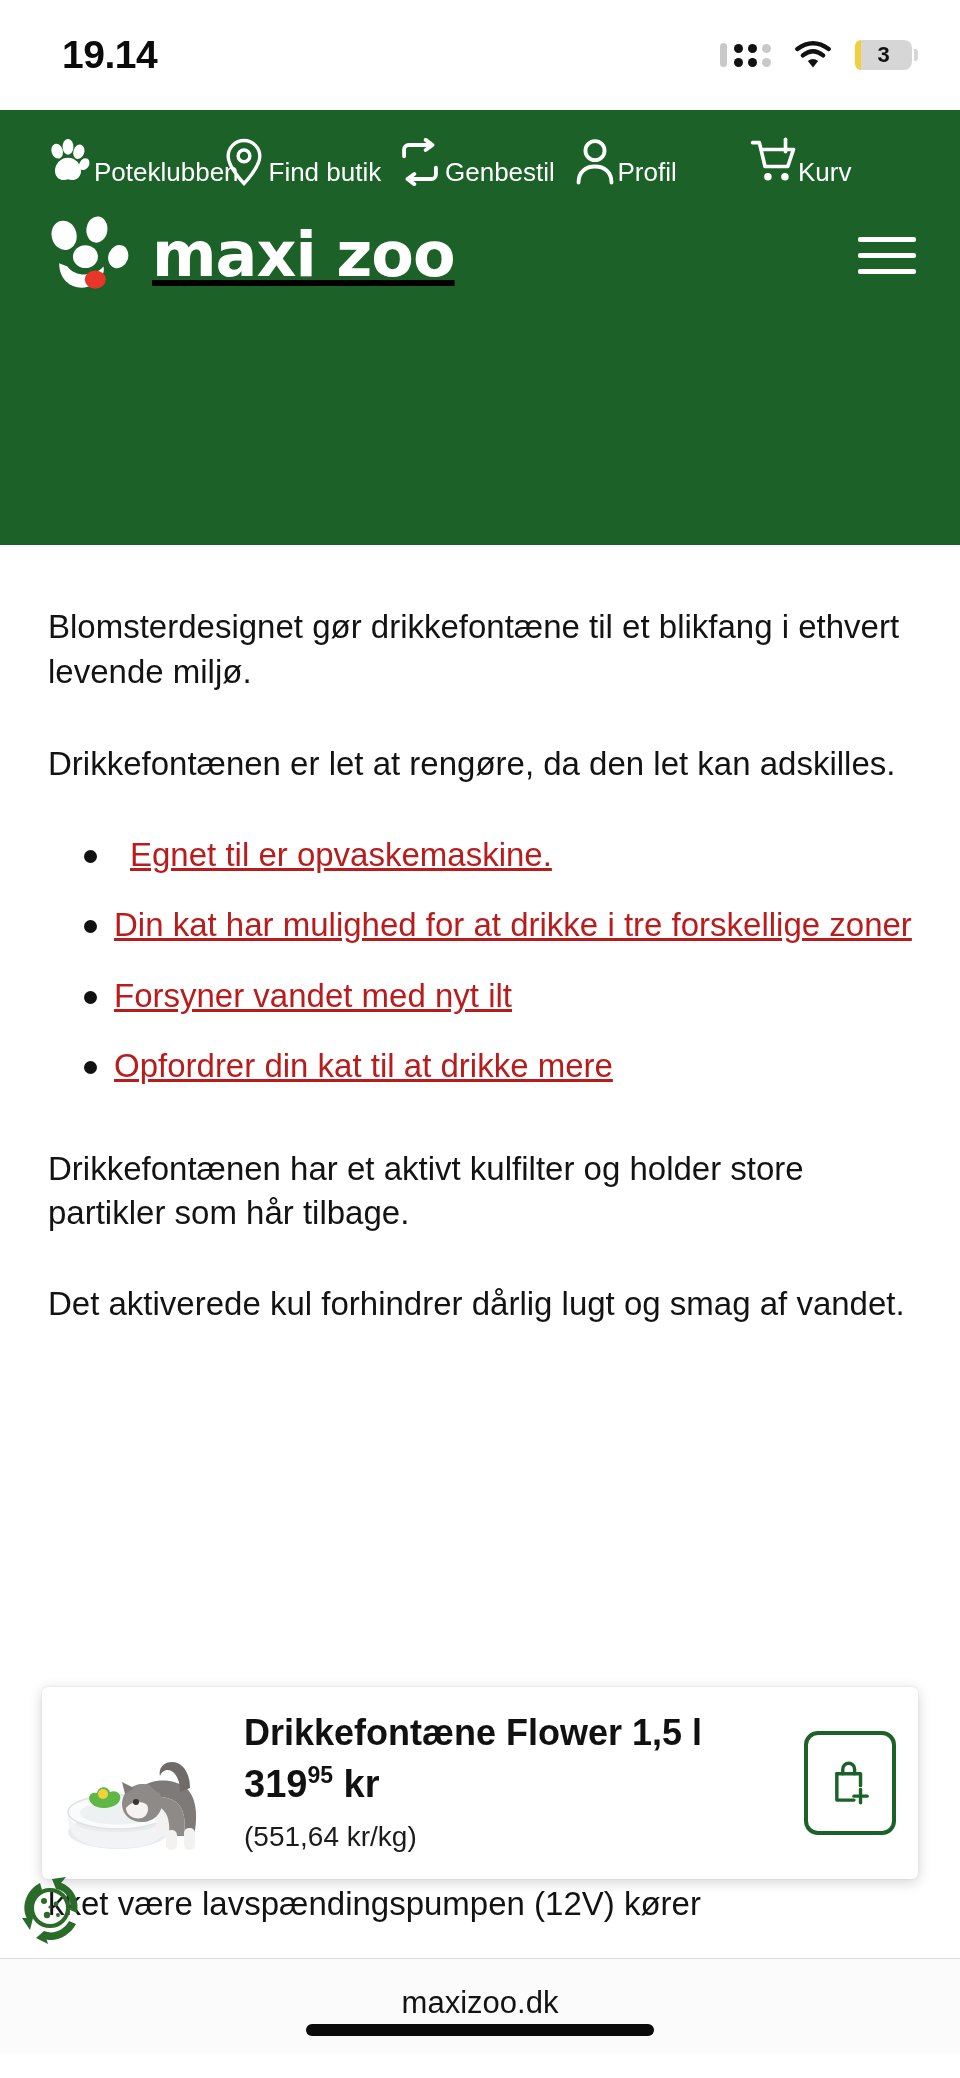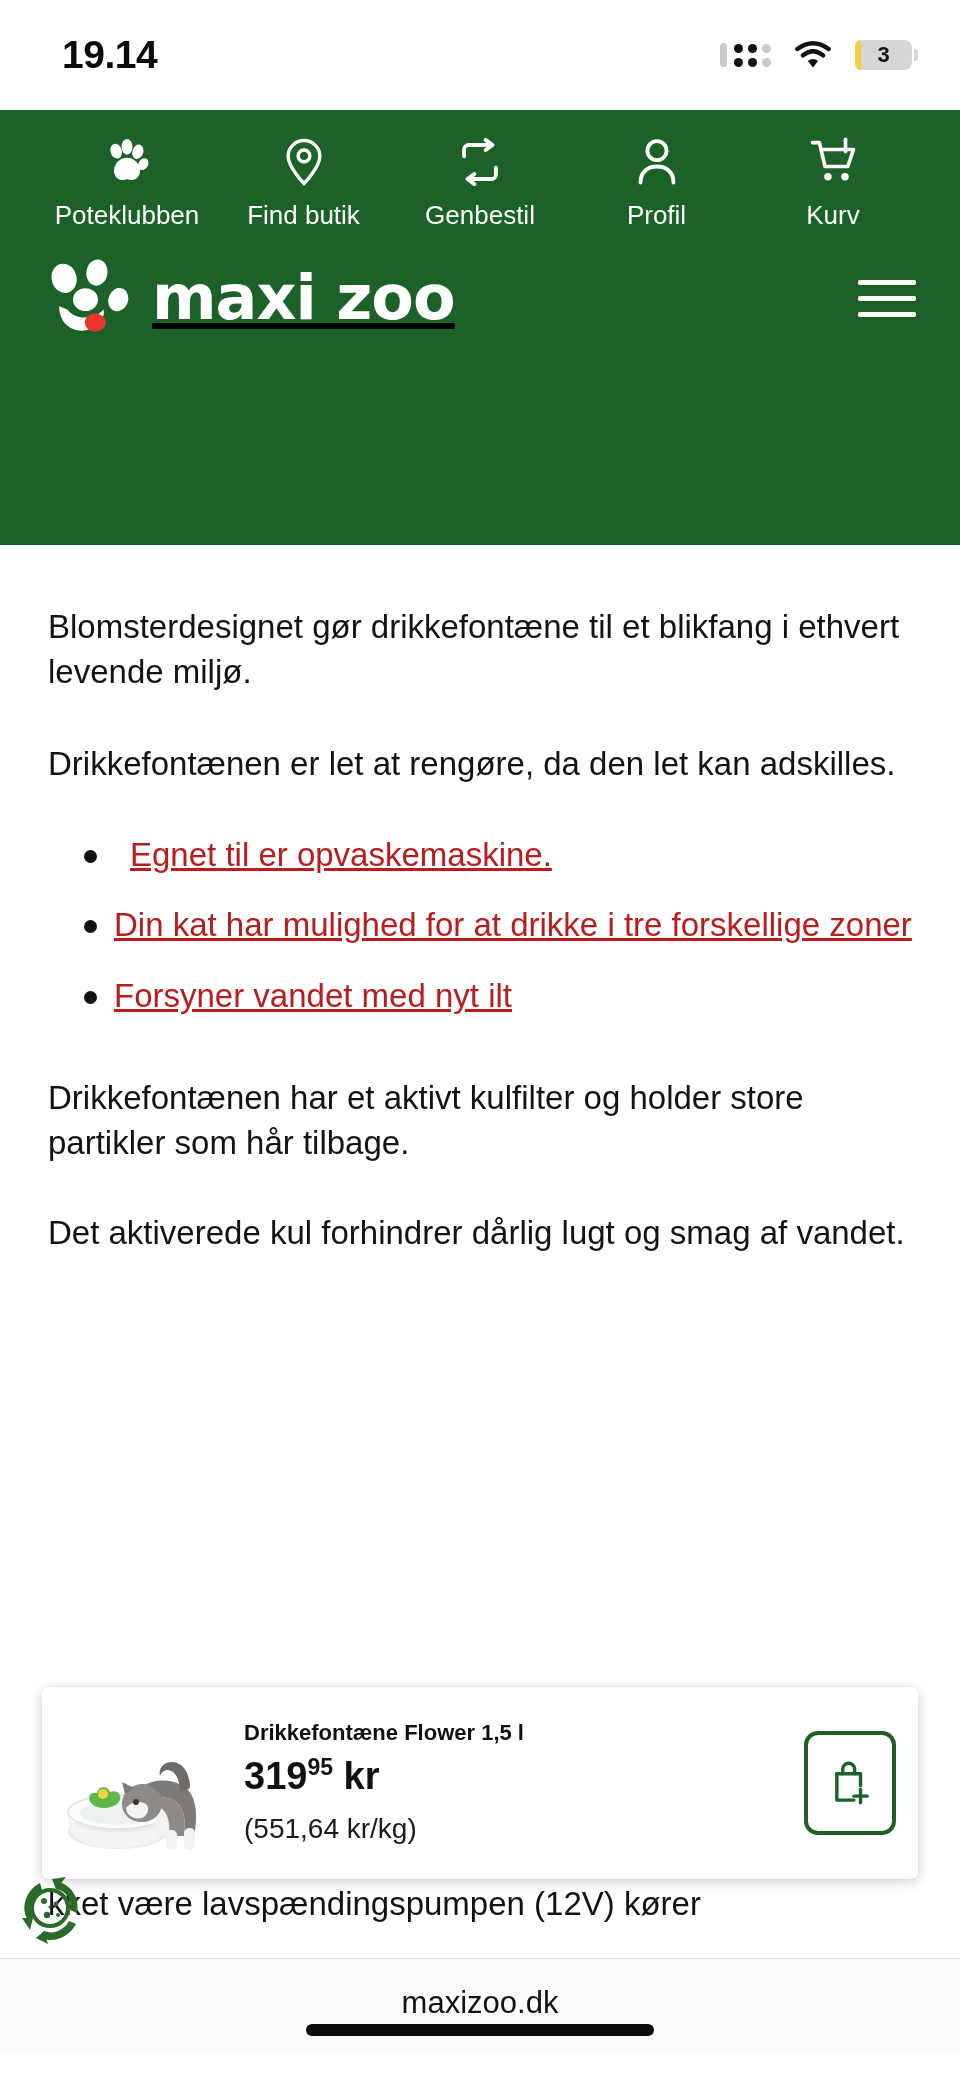--- a/index.html
+++ b/index.html
@@ -103,22 +103,21 @@
   }
 
   .quicknav {
     display: flex;
     align-items: flex-start;
     justify-content: space-between;
     padding: 26px 42px 0 42px;
   }
   .quicknav-item {
     display: flex;
-    flex-direction: column;
-    align-items: center;
+    align-items: flex-end;
     width: 170px;
     color: #ffffff;
     cursor: pointer;
   }
   .quicknav-icon {
     height: 52px;
     display: flex;
     align-items: center;
     justify-content: center;
   }
@@ -238,21 +237,21 @@
     overflow: hidden;
   }
   .card-info {
     flex: 1 1 auto;
     padding-left: 18px;
     display: flex;
     flex-direction: column;
     justify-content: center;
   }
   .card-title {
-    font-size: 22px;
+    font-size: 36px;
     font-weight: bold;
     color: #111;
     line-height: 1.1;
     margin-bottom: 10px;
   }
   .card-price {
     font-size: 38px;
     font-weight: bold;
     color: #111;
     line-height: 1.1;
@@ -448,20 +447,21 @@
   <div class="content">
 
     <p class="para">Blomsterdesignet gør drikkefontæne til et blikfang i ethvert levende miljø.</p>
 
     <p class="para tight">Drikkefontænen er let at rengøre, da den let kan adskilles.</p>
 
     <ul class="features">
       <li class="indented"> Egnet til er opvaskemaskine.</li>
       <li>Din kat har mulighed for at drikke i tre forskellige zoner</li>
       <li>Forsyner vandet med nyt ilt</li>
+      <li>Opfordrer din kat til at drikke mere</li>
     </ul>
 
     <p class="para tight">Drikkefontænen har et aktivt kulfilter og holder store partikler som hår tilbage.</p>
 
     <p class="para">Det aktiverede kul forhindrer dårlig lugt og smag af vandet.</p>
   </div>
 
   <div class="tail-text">kket være lavspændingspumpen (12V) kører</div>
 
   <div class="sticky-card">

